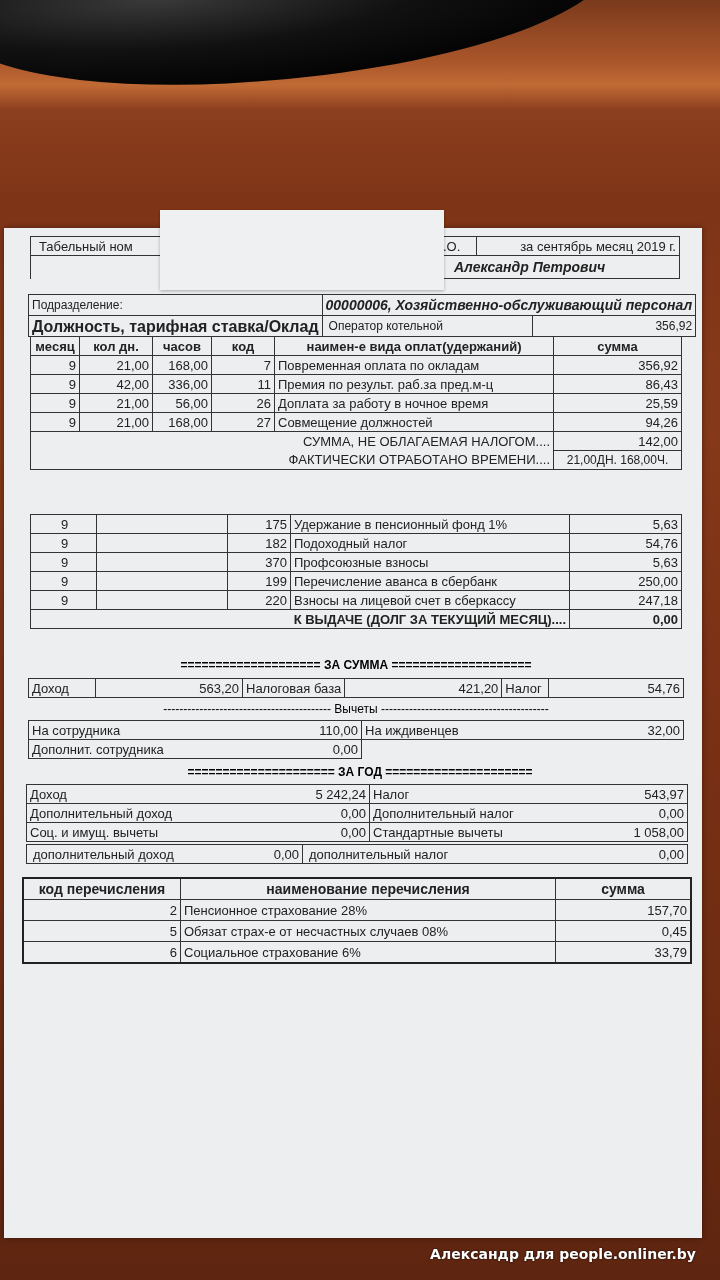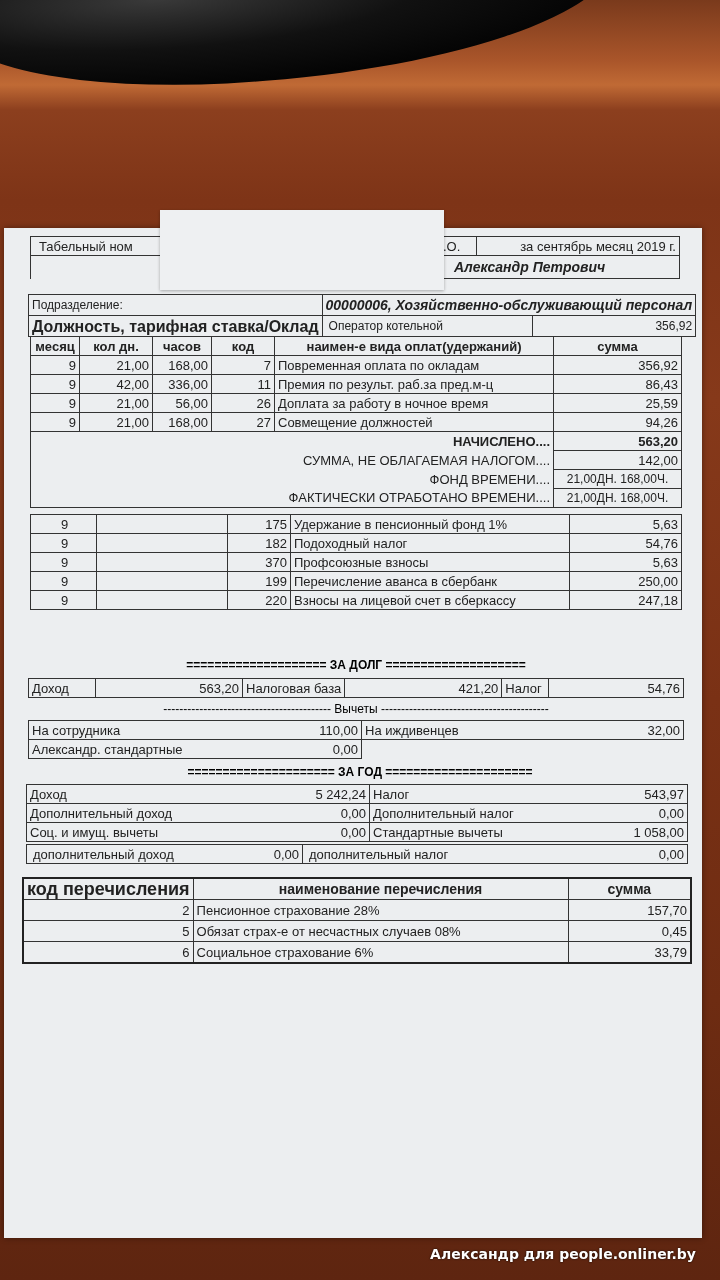--- a/index.html
+++ b/index.html
@@ -116,30 +116,22 @@
     </tr>
     <tr>
       <td class="r">9</td>
       <td class="r">21,00</td>
       <td class="r">168,00</td>
       <td class="r">27</td>
       <td>Совмещение должностей</td>
       <td class="r">94,26</td>
     </tr>
     <tr>
-      <td colspan="5" class="r b" style="border-bottom:none;">НАЧИСЛЕНО....</td>
-      <td class="r b">563,20</td>
-    </tr>
-    <tr>
       <td colspan="5" class="r" style="border-top:none;border-bottom:none;">СУММА, НЕ ОБЛАГАЕМАЯ НАЛОГОМ....</td>
       <td class="r">142,00</td>
-    </tr>
-    <tr>
-      <td colspan="5" class="r" style="border-top:none;border-bottom:none;">ФОНД ВРЕМЕНИ....</td>
-      <td class="c" style="font-size:12px;">21,00ДН. 168,00Ч.</td>
     </tr>
     <tr>
       <td colspan="5" class="r" style="border-top:none;">ФАКТИЧЕСКИ ОТРАБОТАНО ВРЕМЕНИ....</td>
       <td class="c" style="font-size:12px;">21,00ДН. 168,00Ч.</td>
     </tr>
   </tbody>
     </table>
 </div>
 
 <div class="doc" style="left:30px; top:514px;">
@@ -173,25 +165,29 @@
       <td>Перечисление аванса в сбербанк</td>
       <td class="r">250,00</td>
     </tr>
     <tr>
       <td style="padding-left:30px;">9</td>
       <td></td>
       <td class="r">220</td>
       <td>Взносы на лицевой счет в сберкассу</td>
       <td class="r">247,18</td>
     </tr>
-  </tbody>
-    </table>
-</div>
-
-<div class="sep" style="left:76px; top:658px;">====================   ЗА ДОЛГ   ====================</div>
+    <tr>
+      <td colspan="4" class="r b" style="border-top:none;">К ВЫДАЧЕ (ДОЛГ ЗА ТЕКУЩИЙ МЕСЯЦ)....</td>
+      <td class="r b">0,00</td>
+    </tr>
+  </tbody>
+    </table>
+</div>
+
+<div class="sep" style="left:76px; top:658px;">====================   ЗА СУММА   ====================</div>
 <div class="doc" style="left:28px; top:678px;">
   <table style="width:656px;">
     <tbody>
         <tr>
       <td style="width:60px;">Доход</td>
       <td class="r" style="width:140px; border-left:none;">563,20</td>
       <td style="width:90px;">Налоговая база</td>
       <td class="r" style="width:150px; border-left:none;">421,20</td>
       <td style="width:40px;">Налог</td>
       <td class="r" style="border-left:none;">54,76</td>
@@ -203,21 +199,21 @@
 <div class="doc" style="left:28px; top:720px;">
   <table style="width:656px;">
     <tbody>
         <tr>
       <td style="width:200px; border-right:none;">На сотрудника</td>
       <td class="r" style="width:120px; border-left:none;">110,00</td>
       <td style="border-right:none;">На иждивенцев</td>
       <td class="r" style="border-left:none;">32,00</td>
     </tr>
     <tr>
-      <td style="border-right:none;">Александр. стандартные</td>
+      <td style="border-right:none;">Дополнит. сотрудника</td>
       <td class="r" style="border-left:none;">0,00</td>
       <td colspan="2" style="border:none;"></td>
     </tr>
   </tbody>
     </table>
 </div>
 
 <div class="sep" style="left:80px; top:765px;">=====================   ЗА ГОД   =====================</div>
 <div class="doc" style="left:26px; top:784px;">
   <table style="width:662px;">
@@ -251,21 +247,21 @@
       <td class="r" style="border-left:none;">0,00</td>
     </tr>
   </tbody>
     </table>
 </div>
 
 <div class="doc" style="left:22px; top:877px;">
   <table style="width:670px; border:2px solid #222;">
     <tbody>
         <tr class="b">
-      <td class="c" style="width:150px; font-size:18px; height:20px;">код перечисления</td>
+      <td class="c" style="width:150px; font-size:14px; height:20px;">код перечисления</td>
       <td class="c" style="width:368px; font-size:14px;">наименование перечисления</td>
       <td class="c" style="font-size:14px;">сумма</td>
     </tr>
     <tr>
       <td class="r" style="height:20px;">2</td>
       <td>Пенсионное страхование 28%</td>
       <td class="r">157,70</td>
     </tr>
     <tr>
       <td class="r" style="height:20px;">5</td>

